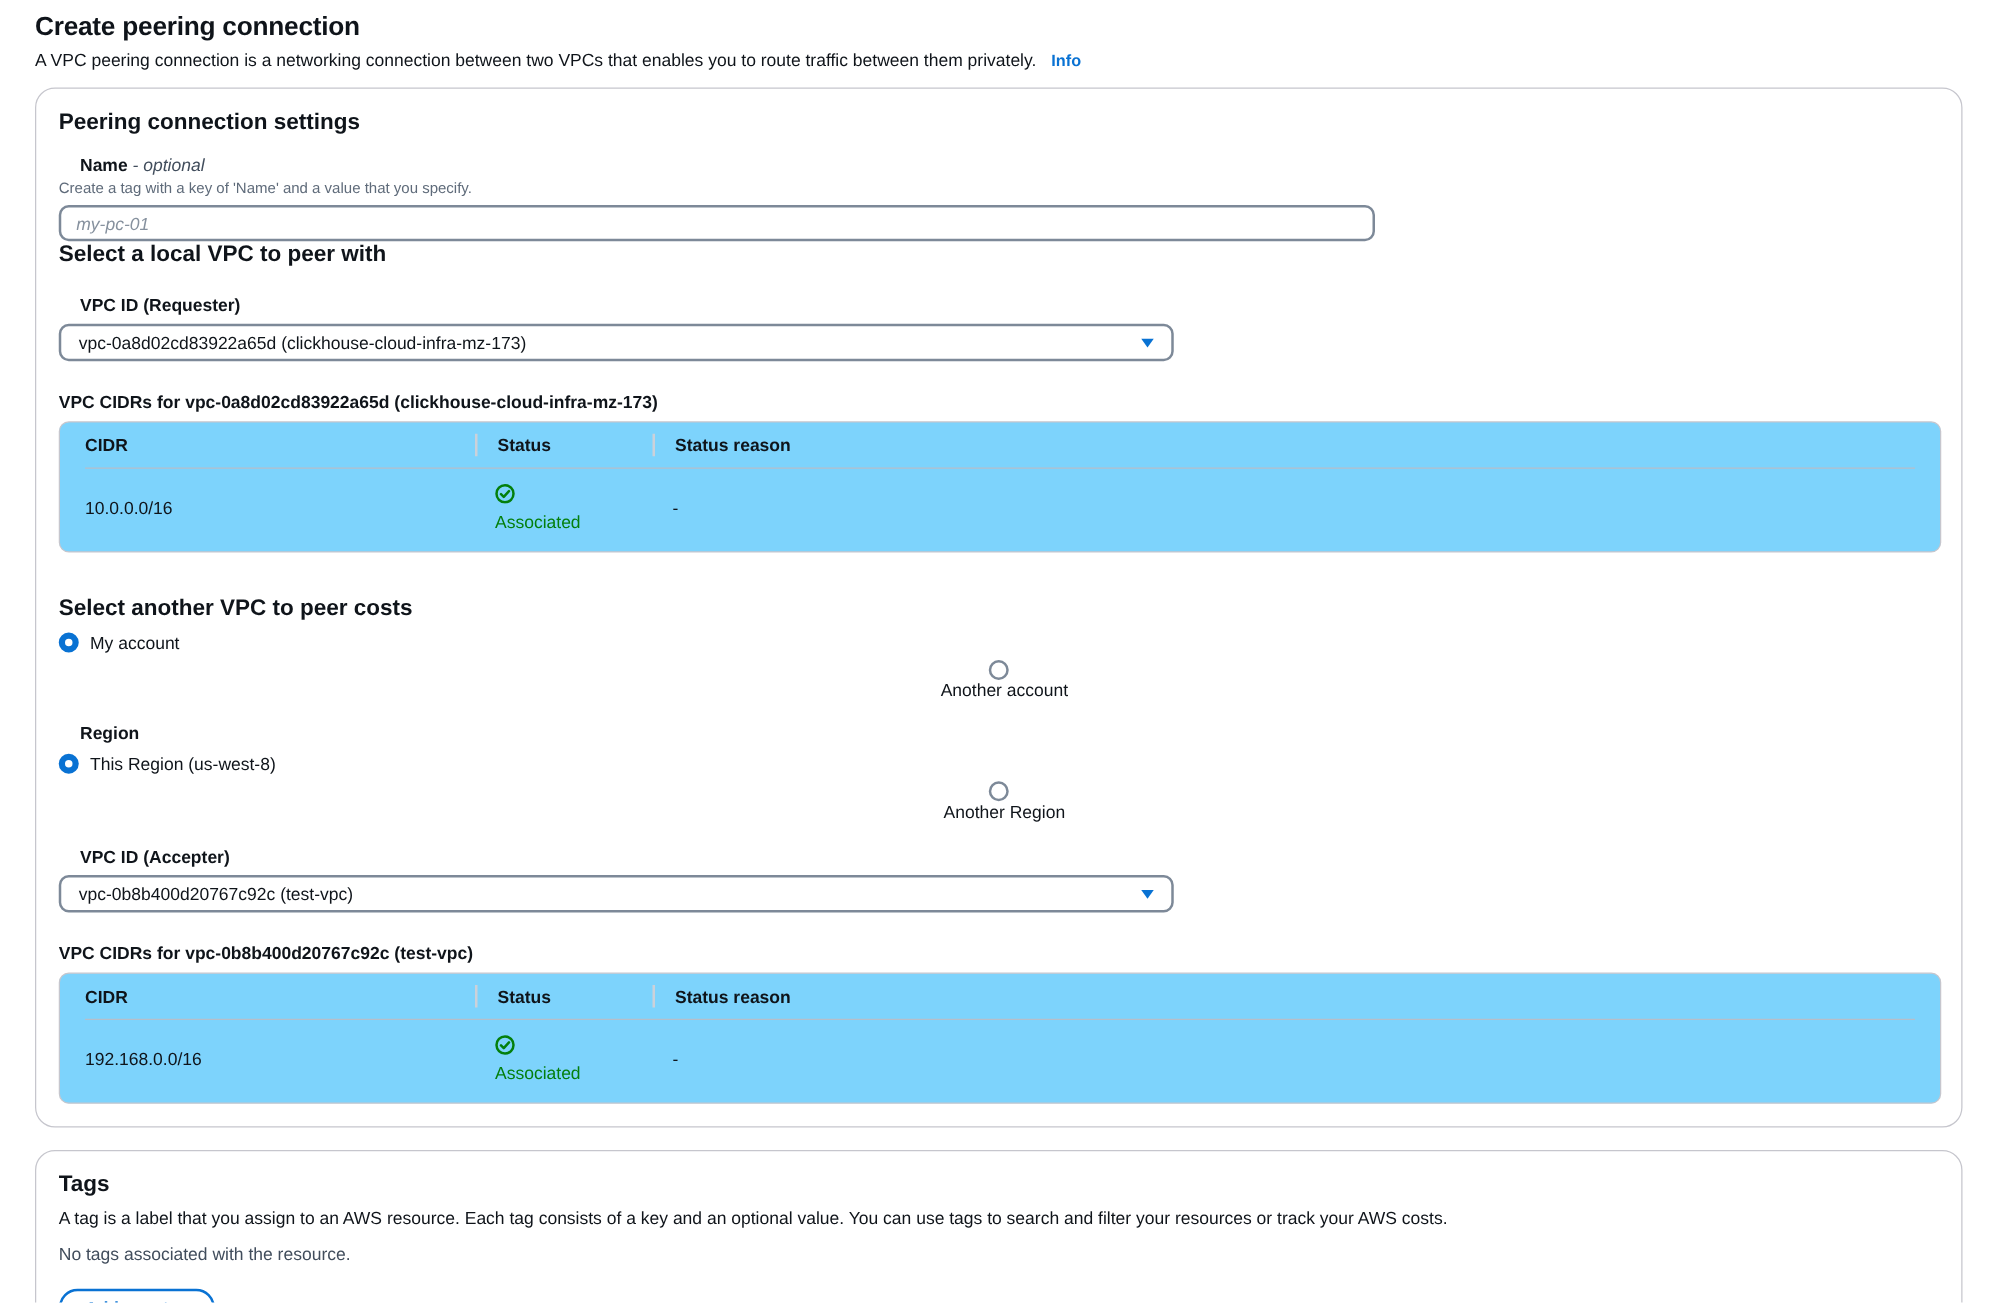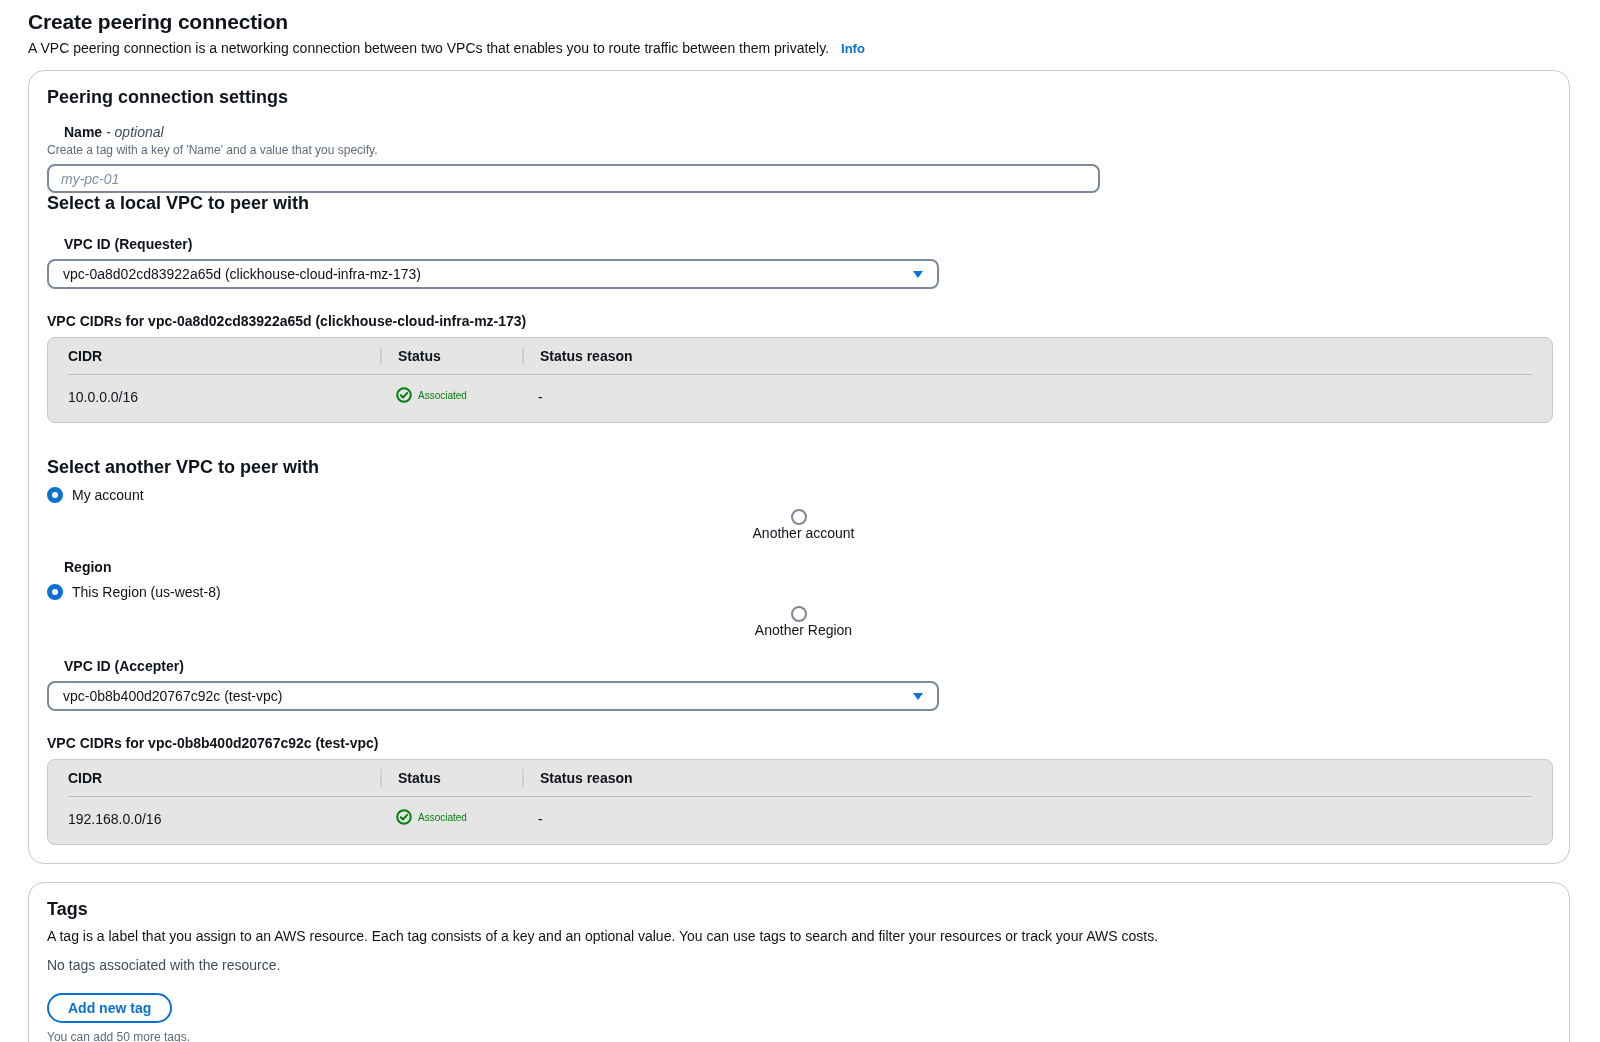--- a/index.html
+++ b/index.html
@@ -70,34 +70,34 @@
     border-right: 5px solid transparent;
     border-top: 7px solid #0972d3;
   }
 
   .table-title { font-size: 14px; font-weight: 700; margin: 24px 0 8px 0; }
   .cidr-table {
     border: 1px solid #c6c6cd;
     border-radius: 8px;
     padding: 0 20px;
     width: 1506px;
-    background: #e5e5e5;
+    background: #7dd3fc;
   }
   .t-header { display: flex; align-items: center; border-bottom: 1px solid #b6bec9; }
   .t-row { display: flex; align-items: center; padding: 12px 0 16px 0; }
   .t-cell-1 { width: 312px; }
   .t-cell-2 { width: 142px; }
   .t-cell-3 { flex: 1; }
   .t-header .t-cell { font-weight: 700; font-size: 14px; padding: 9px 0; display: flex; align-items: center; }
   .t-header .t-cell-2::before, .t-header .t-cell-3::before {
     content: ""; width: 2px; height: 18px; background: #ccd1d9; margin-right: 16px; margin-left: -16px;
   }
   .t-header .t-cell-2, .t-header .t-cell-3 { padding-left: 16px; }
   .t-row .t-cell-2, .t-row .t-cell-3 { padding-left: 16px; }
-  .status-ok { display: inline-flex; align-items: center; gap: 6px; color: #037f0c; font-size: 10px; }
+  .status-ok { display: inline-flex; gap: 6px; color: #037f0c; font-size: 14px; flex-direction: column; }
 
   .radio-row { display: flex; align-items: center; margin-top: 9px; cursor: pointer; }
   .radio-row + .radio-row { margin-top: 6px; flex-direction: column; }
   .radio-circle { width: 16px; height: 16px; border-radius: 50%; background: #fff; flex: none; }
   .radio-circle.on { border: 5px solid #0972d3; }
   .radio-circle.off { border: 2px solid #7d8998; }
   .radio-label { margin-left: 9px; font-size: 14px; }
 
   .tags-desc { font-size: 14px; margin-top: 8px; }
   .tags-empty { font-size: 14px; color: #414d5c; margin-top: 13px; }
@@ -159,21 +159,21 @@
               <circle cx="8" cy="8" r="6.8" fill="none" stroke="#037f0c" stroke-width="2"></circle>
               <path d="M4.8 8.3l2.2 2.2 4.2-4.6" fill="none" stroke="#037f0c" stroke-width="2" stroke-linecap="round" stroke-linejoin="round"></path>
             </svg>
             <span>Associated</span>
           </span>
         </div>
         <div class="t-cell-3">-</div>
       </div>
     </div>
 
-    <h2 class="section-heading" style="margin-top:34px;">Select another VPC to peer with</h2>
+    <h2 class="section-heading" style="margin-top:34px;">Select another VPC to peer costs</h2>
 
     <div class="radio-row">
       <span class="radio-circle on"></span>
       <span class="radio-label">My account</span>
     </div>
     <div class="radio-row">
       <span class="radio-circle off"></span>
       <span class="radio-label">Another account</span>
     </div>
 

